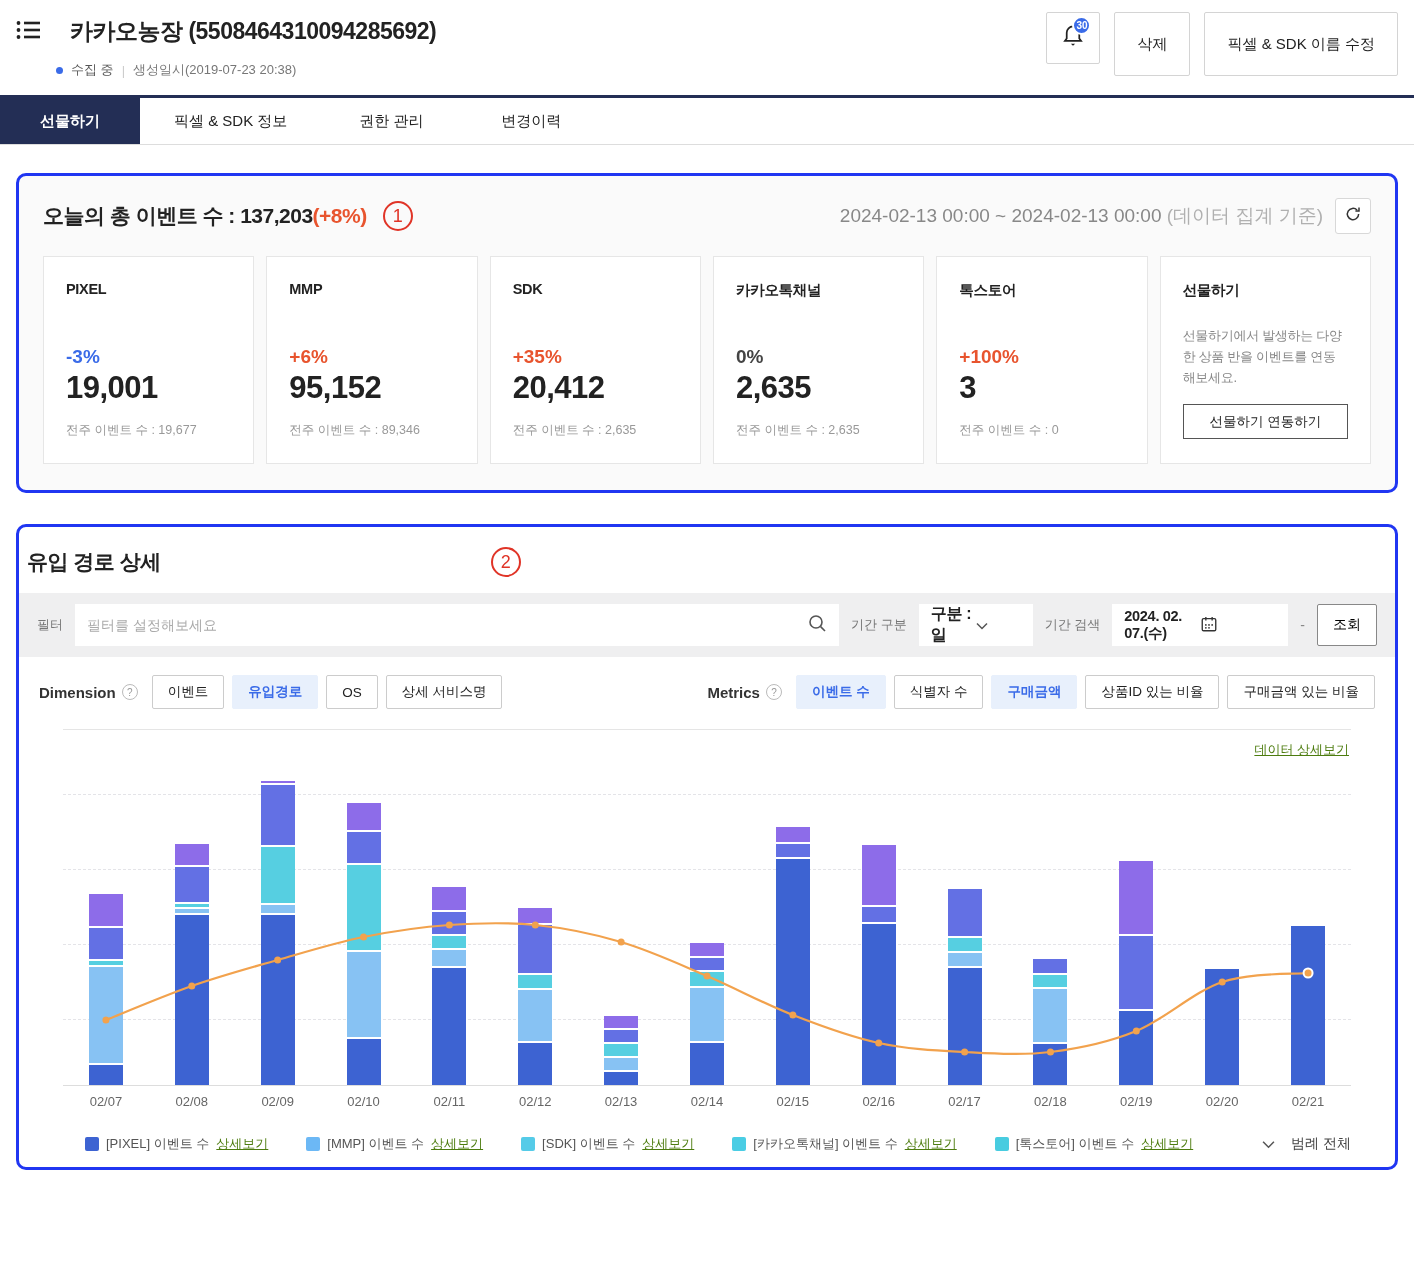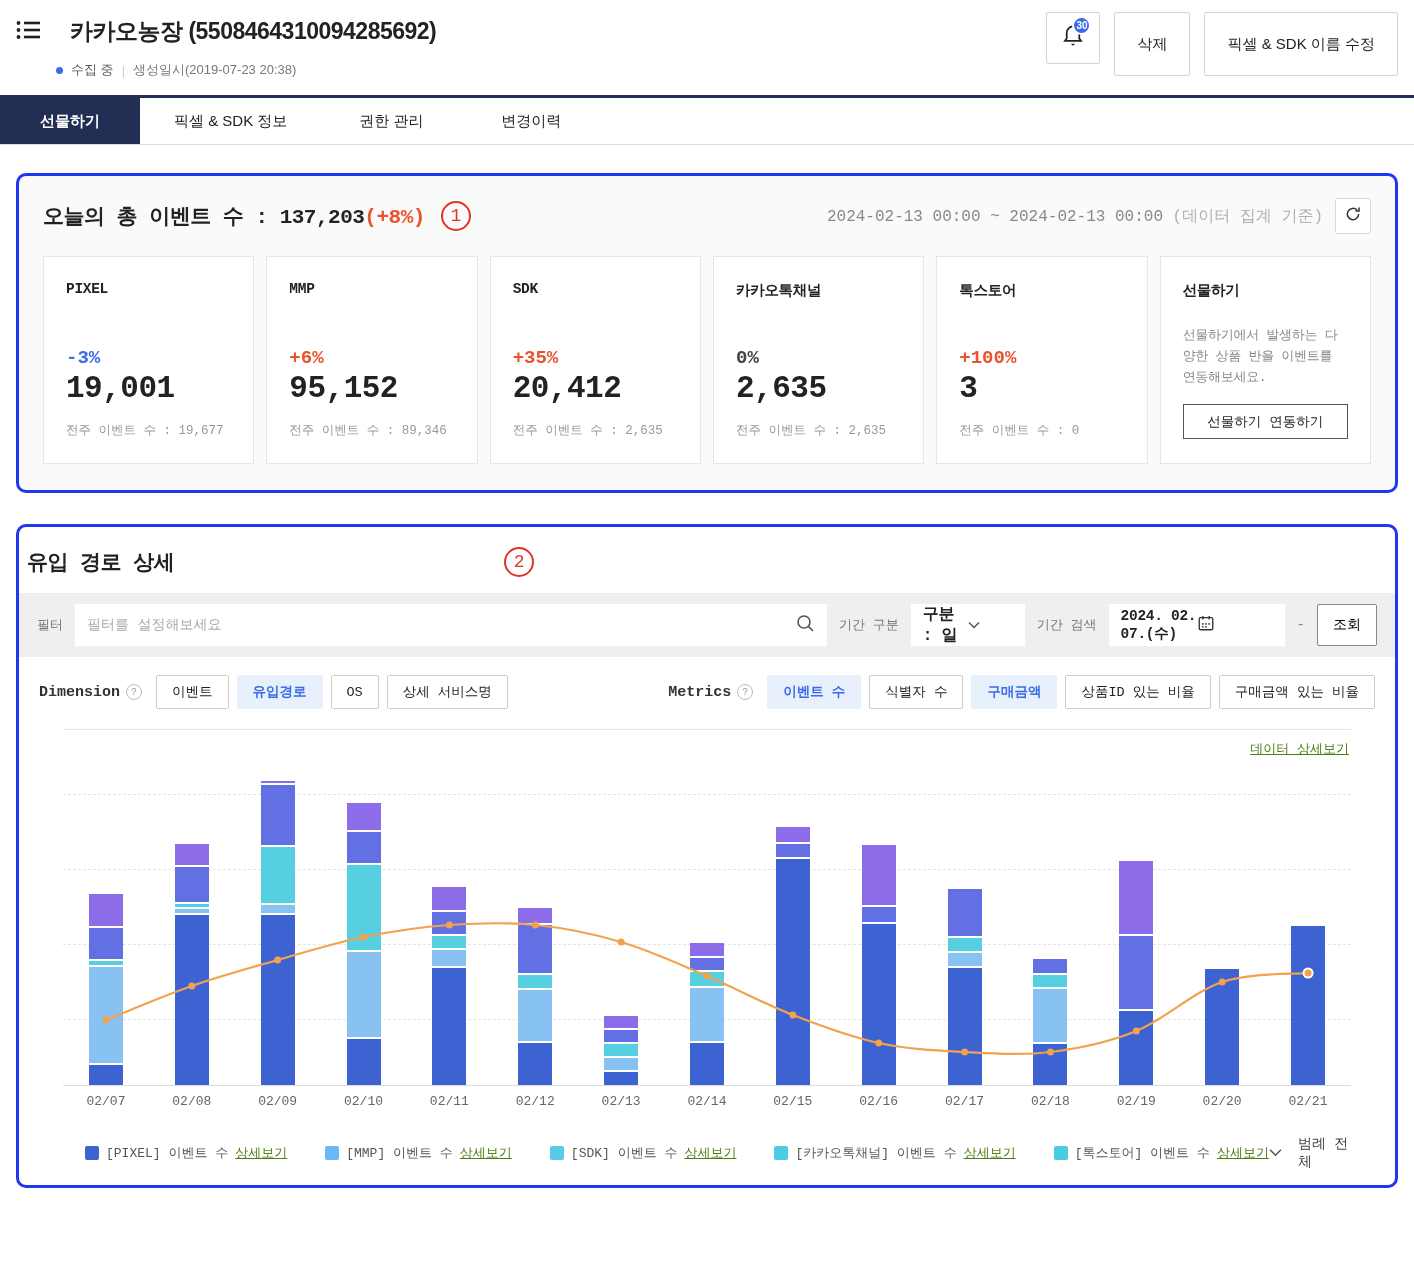--- a/index.html
+++ b/index.html
@@ -26,31 +26,31 @@
   .badge {
     position:absolute; top:3px; right:8px; min-width:19px; height:19px; border-radius:10px;
     background:#3A6BE8; color:#fff; font-size:10px; font-weight:bold;
     display:flex; align-items:center; justify-content:center; border:2px solid #fff;
   }
   
   .tabbar { margin-top:16px; border-top:3px solid #232E55; border-bottom:1px solid #ddd; display:flex; background:#fff; }
   .tab { height:46px; display:flex; align-items:center; justify-content:center; padding:0 34px; font-size:15px; color:#222; cursor:pointer; min-width:140px; }
   .tab.active { background:#232E55; color:#fff; font-weight:bold; }
   
-  .section { margin:0 16px; border:3px solid #2036F2; border-radius:10px;font-family:Liberation Mono, monospace; }
+  .section { margin:0 16px; border:3px solid #2036F2; border-radius:10px; }
   .section1 { margin-top:28px; background:#fafafa; padding:22px 24px 26px; }
   .sec1-head { display:flex; align-items:center; }
   .sec1-title { font-size:21px; font-weight:bold; letter-spacing:-0.5px; }
   .sec1-title .delta { color:#E8542E; }
   .anno {
     width:30px; height:30px; border:2px solid #E03427; border-radius:50%; color:#E03427;
     font-size:18px; display:inline-flex; align-items:center; justify-content:center; margin-left:16px; font-weight:normal;
   }
   .sec1-right { margin-left:auto; display:flex; align-items:center; gap:12px; }
-  .range-text { font-size:16px; color:#888; }
+  .range-text { font-size:19px; color:#888; }
   .range-note { color:#b0b0b0; }
   .refresh-btn { width:36px; height:36px; background:#fff; border:1px solid #d8d8d8; border-radius:3px; display:flex; align-items:center; justify-content:center; cursor:pointer; }
   .cards { display:flex; gap:12px; margin-top:22px; }
   .card { flex:1; background:#fff; border:1px solid #e6e6e6; height:208px; padding:24px 22px; display:flex; flex-direction:column; }
   .card-name { font-size:14.5px; font-weight:bold; letter-spacing:-0.3px; }
   .card-spacer { flex:1; }
   .card-pct { font-size:19px; font-weight:bold; }
   .card-value { font-size:31px; font-weight:bold; margin:2px 0 16px; letter-spacing:-0.5px; }
   .card-sub { font-size:12.5px; color:#999; }
   .gift-desc { font-size:13px; color:#888; line-height:1.6; margin-top:26px; letter-spacing:-0.3px; }

